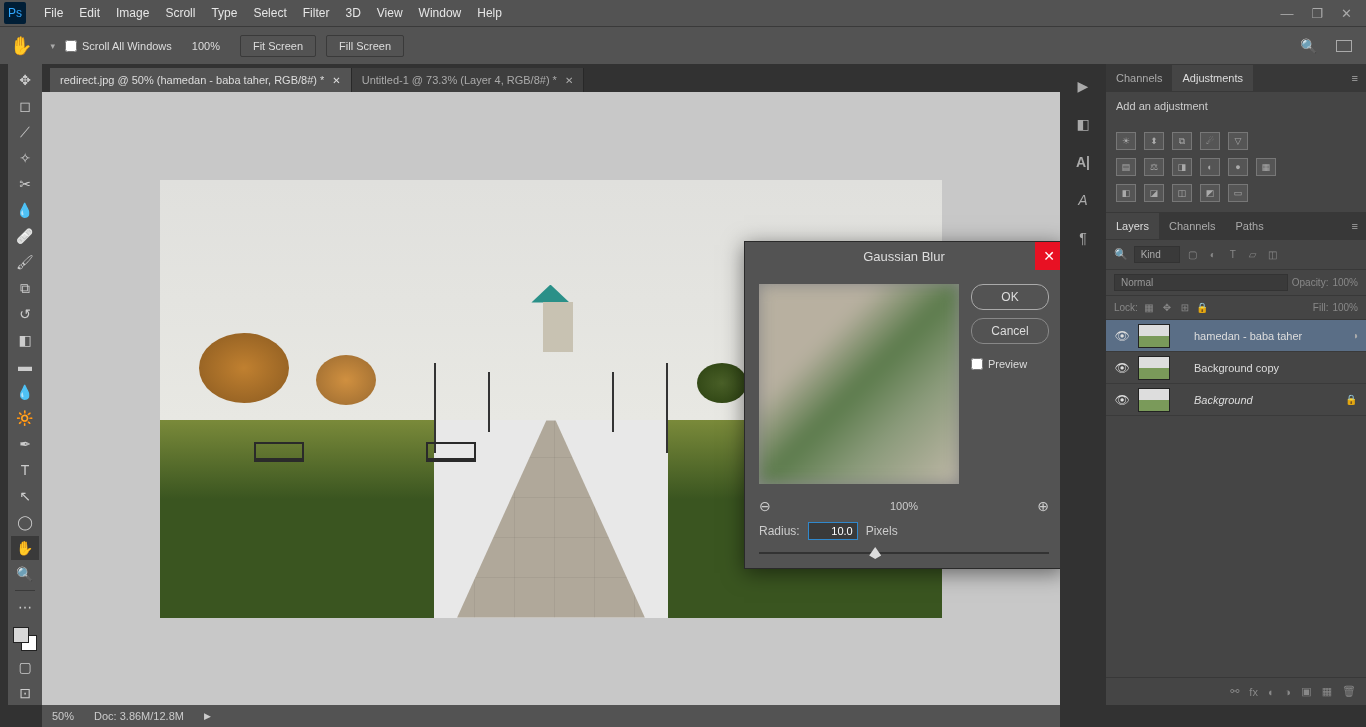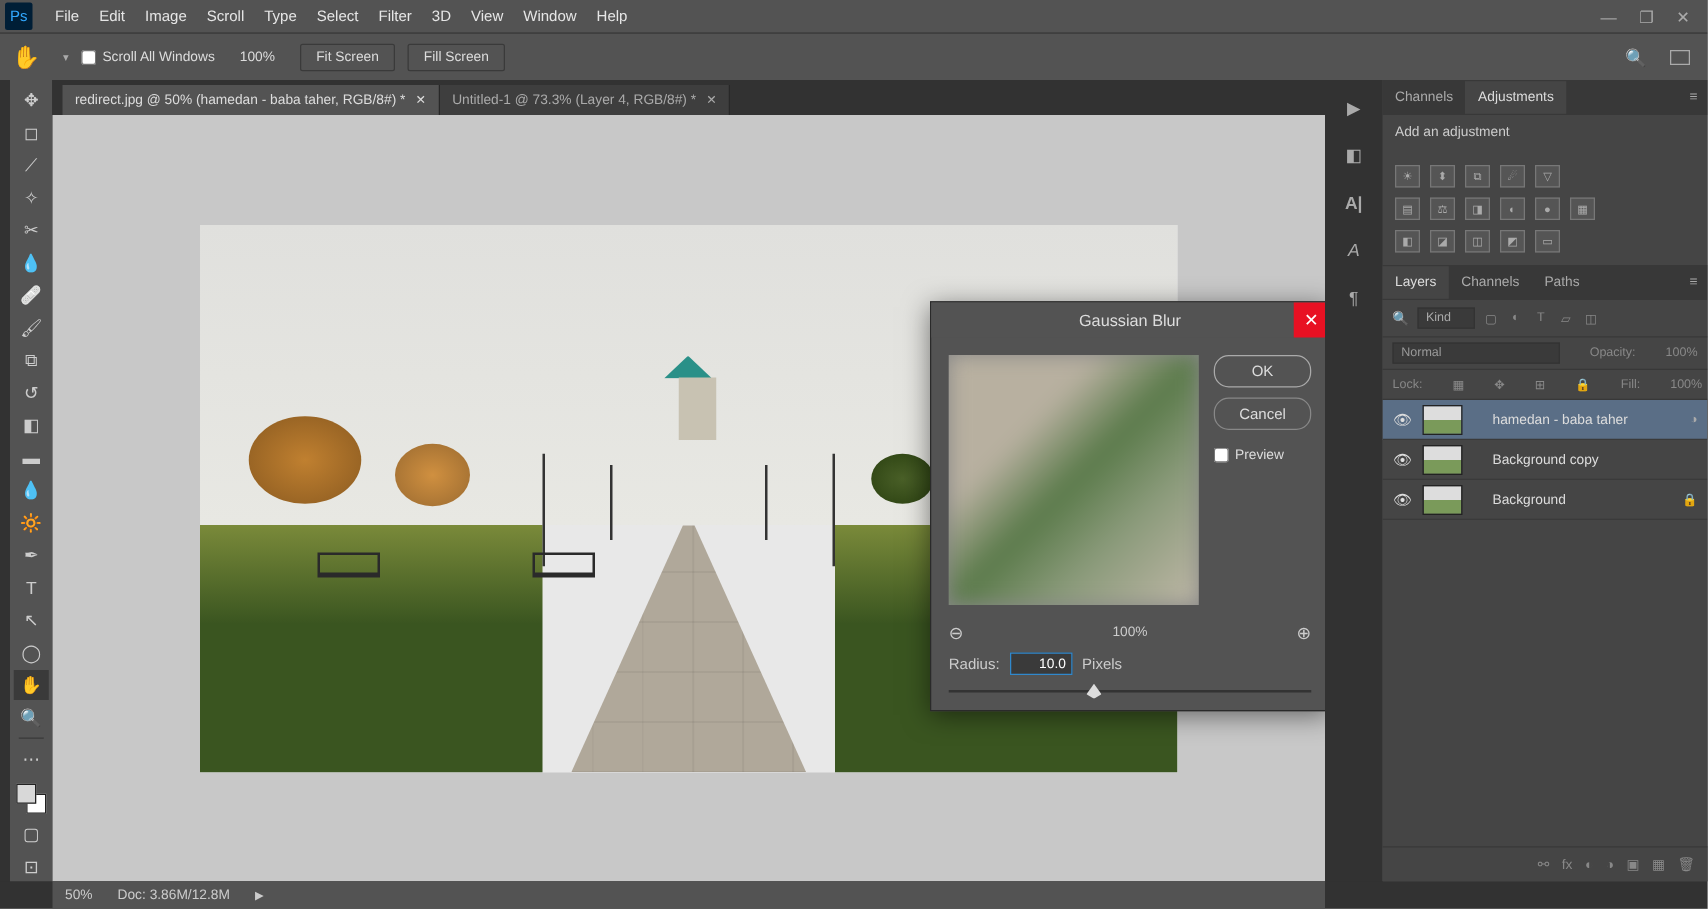--- a/index.html
+++ b/index.html
@@ -79,30 +79,30 @@
 .panel-tab.active { background: #454545; color: #ddd;}
 .panel-opts { margin-left: auto; padding: 0 8px; color: #aaa;}
 .adj-body { padding: 8px 10px; font-size: 11px;}
 .adj-title { color: #ccc; margin-bottom: 8px;}
 .adj-icons { display: flex; flex-wrap: wrap; gap: 8px; padding: 4px 10px;}
 .adj-icon { width: 20px; height: 18px; border: 1px solid #777; background: #555; font-size: 9px; display: flex; align-items: center; justify-content: center; color: #aaa;}
 .layers-body { flex: 1; display: flex; flex-direction: column; background: #454545;}
 .layer-filter { height: 30px; display: flex; align-items: center; padding: 0 8px; gap: 6px; border-bottom: 1px solid #383838;}
 .kind-sel { background: #3a3a3a; border: 1px solid #333; color: #aaa; font-size: 10px; padding: 2px 18px 2px 6px; position:relative;}
 .mini-icon { width: 14px; height: 14px; color: #888; font-size: 10px; display:flex; align-items:center; justify-content:center;}
-.layer-opts { height: 26px; display: flex; align-items: center; padding: 0 8px; gap: 24px; border-bottom: 1px solid #383838; font-size: 10px; color: #888;}
+.layer-opts { height: 26px; display: flex; align-items: center; padding: 0 8px; gap: 4px; border-bottom: 1px solid #383838; font-size: 10px; color: #888;}
 .layer-opts.locks { height: 24px;}
 .blend-sel { background: #3a3a3a; border: 1px solid #333; color: #999; font-size: 10px; padding: 2px 6px; flex: 1;}
 .layer-list { flex: 1; overflow: auto;}
 .layer-row { height: 32px; display: flex; align-items: center; padding: 0 8px; gap: 8px; border-bottom: 1px solid #3a3a3a;}
 .layer-row.selected { background: #5a6e86;}
 .eye { width: 16px; text-align: center; font-size: 12px; color: #ddd;}
 .thumb { width: 32px; height: 24px; background: linear-gradient(#ddd 50%, #7a9a5a 50%); border: 1px solid #222;}
 .layer-name { font-size: 11px; color: #ddd; padding-left: 16px;}
-.layer-name.italic { }
+.layer-name.italic { font-style: italic;}
 .lock-icn { margin-left: auto; font-size: 10px; color: #aaa;}
 .panel-footer { height: 28px; background: #454545; border-top: 1px solid #383838; display: flex; align-items: center; justify-content: flex-end; gap: 10px; padding: 0 10px; color: #888; font-size: 11px;}
 .statusbar { position: absolute; bottom: 0; left: 42px; right: 306px; height: 22px; background: #535353; display: flex; align-items: center; padding: 0 10px; gap: 20px; font-size: 11px; color: #ccc;}
 </style>
 </head>
 <body>
 
 <div class="menubar">
   <div class="ps-logo">Ps</div>
   <div class="menu-item">File</div>

